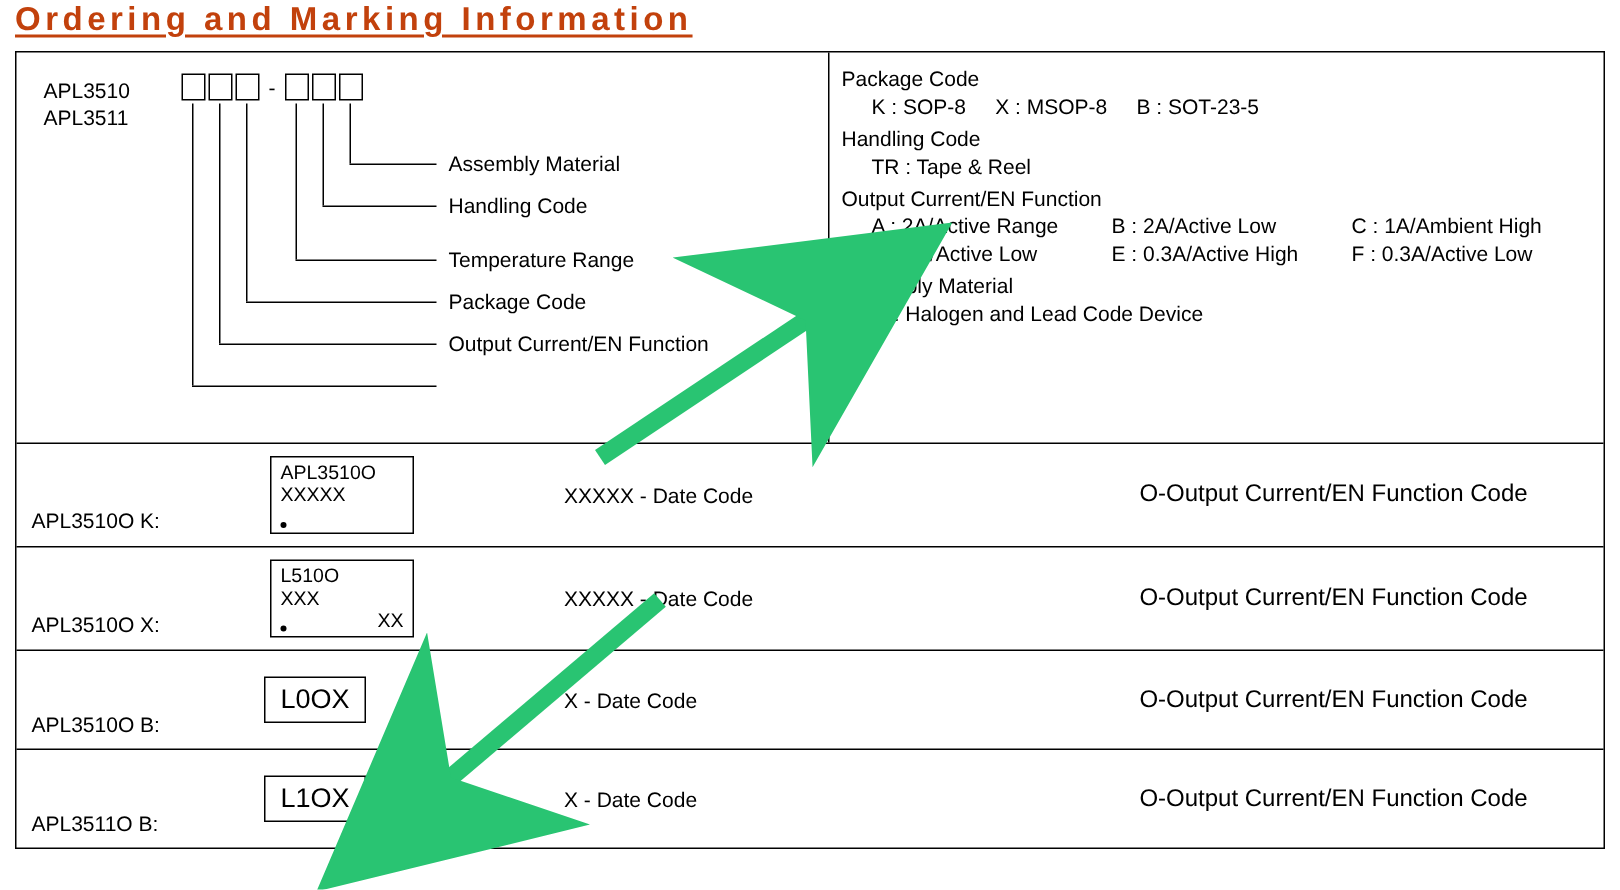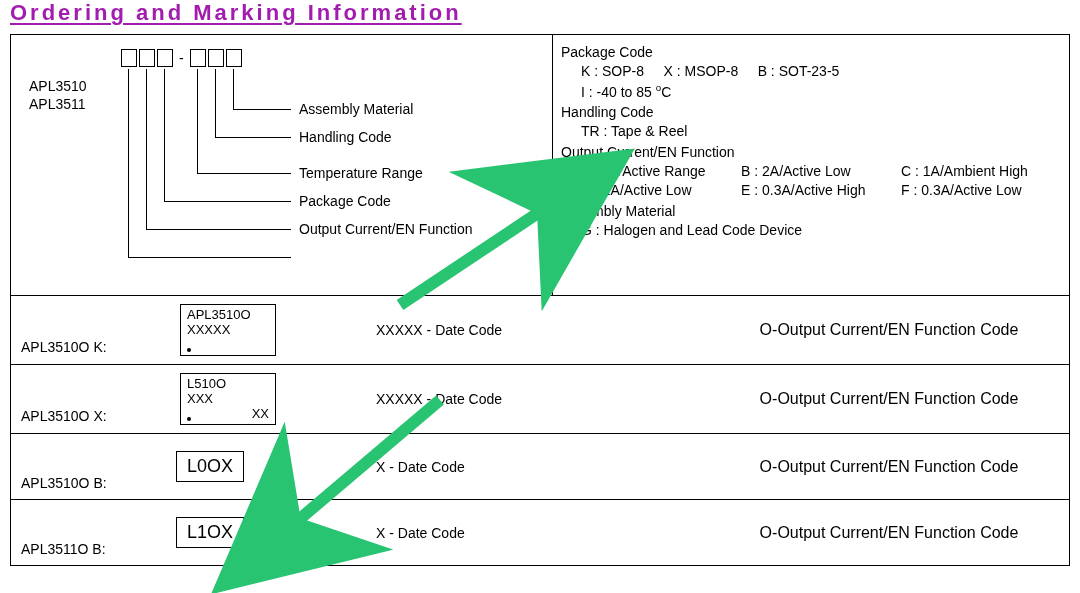--- a/index.html
+++ b/index.html
@@ -19,21 +19,21 @@
     height: 593px;
     padding: 0 10px;
     box-sizing: border-box;
   }
   h1.title {
     font-family: Arial, sans-serif;
     font-weight: 700;
     font-size: 22px;
     letter-spacing: 3px;
     margin: 0 0 8px 0;
-    color: #a21caf;
+    color: #c2410c;
     text-decoration: underline;
     text-underline-offset: 3px;
   }
   .outer {
     position: relative;
     border: 1.5px solid #000;
     width: 1060px;
     box-sizing: border-box;
   }
   
@@ -60,21 +60,20 @@
   .outcur-row { display:flex; }
   .outcur-row span { width: 160px; }
 
   
   .partnums {
     position: absolute;
     left: 18px;
     top: 16px;
     font-size: 14px;
     line-height: 1.3;
-    margin-top: 26px;
   }
   .boxes {
     position: absolute;
     left: 110px;
     top: 14px;
     display: flex;
     align-items: center;
     gap: 2px;
   }
   .sq {
@@ -218,21 +217,20 @@
       <div class="topR codesblock">
         <div class="hdr">Package Code</div>
         <div class="ind">
           <span>K : <span>SOP-8</span></span>
           &nbsp;&nbsp;&nbsp;
           <span>X : <span>MSOP-8</span></span>
           &nbsp;&nbsp;&nbsp;
           <span>B : <span>SOT-23-5</span></span>
         </div>
 
-        <div class="ind">I : -40 to 85 <sup>o</sup>C</div>
 
         <div class="hdr">Handling Code</div>
         <div class="ind">TR : <span>Tape &amp; Reel</span></div>
 
         <div class="hdr">Output Current/EN Function</div>
         <div class="ind">
           <div class="outcur-row">
             <span>A : <span>2A/Active Range</span></span>
             <span>B : <span>2A/Active Low</span></span>
             <span>C : <span>1A/Ambient High</span></span>

